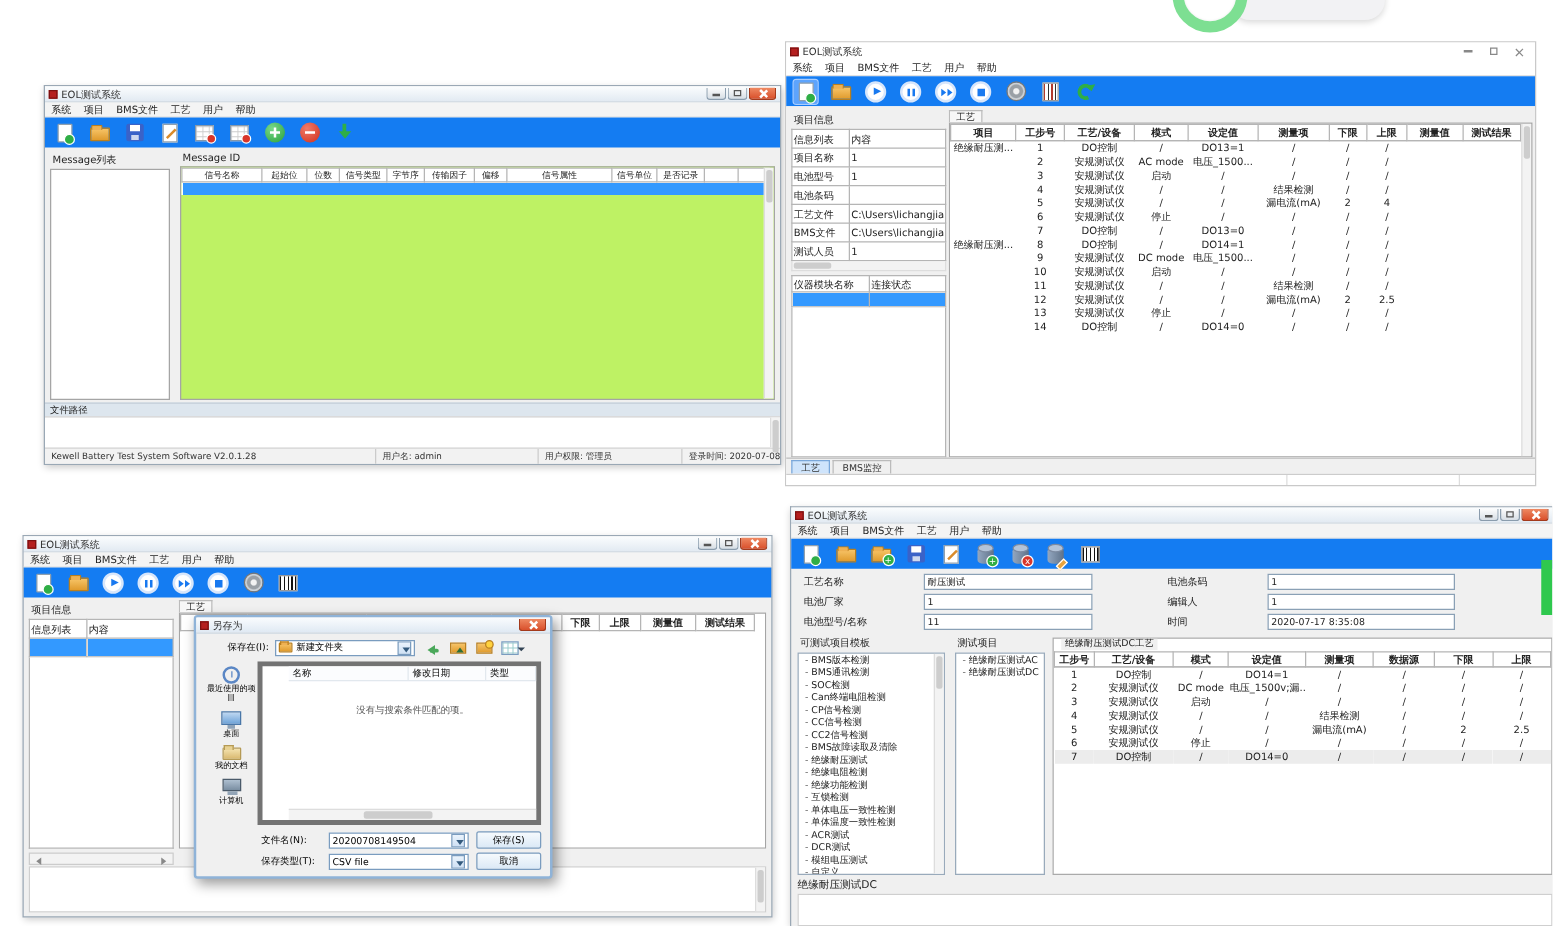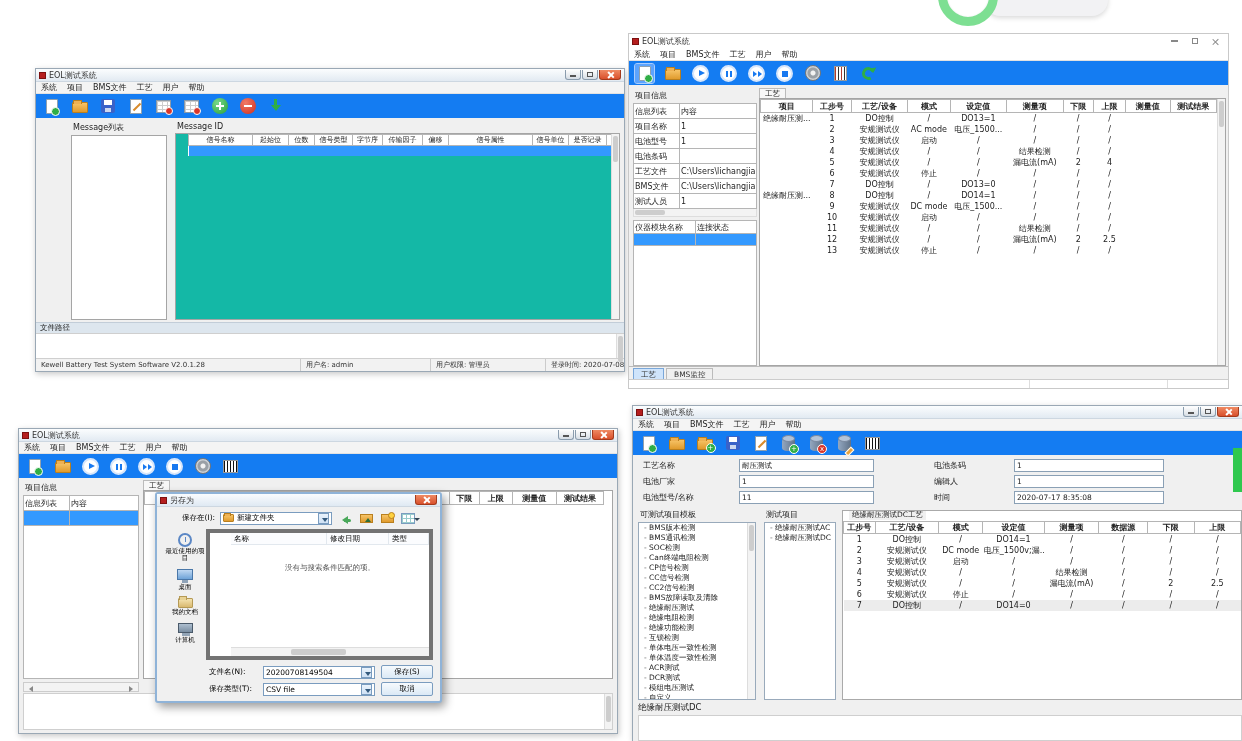--- a/index.html
+++ b/index.html
@@ -77,25 +77,25 @@
 
 table{border-collapse:collapse;table-layout:fixed;background:#fff;}
 th{border:1px solid #b5b5b5;font-weight:bold;font-size:8px;height:13px;background:#fff;padding:0 1px;overflow:hidden;white-space:nowrap;}
 td{font-size:8px;height:11px;text-align:center;padding:0 1px;overflow:hidden;white-space:nowrap;}
 .panel-label{font-size:8px;padding:2px 0 2px 2px;flex:none;}
 .selrow{background:#3399ff;}
 .selrow td{color:#fff;}
 
 
 .w1{left:35px;top:68px;width:590px;height:304px;}
-.w1-body{flex:1;display:flex;padding:2px 4px;overflow:hidden;margin-left:31px;}
+.w1-body{flex:1;display:flex;padding:2px 4px;overflow:hidden;}
 .w1-left{width:96px;display:flex;flex-direction:column;margin-right:8px;}
 .w1-leftbox{flex:1;background:#fff;border:1px solid #a5a5a5;}
 .w1-right{flex:1;display:flex;flex-direction:column;overflow:hidden;}
-.w1-tablebox{flex:1;background:#14b8a6;border:1px solid #a5a5a5;position:relative;overflow:hidden;padding-left:12px;}
+.w1-tablebox{flex:1;background:#bef264;border:1px solid #a5a5a5;position:relative;overflow:hidden;}
 .w1tbl{width:470px;}
 .w1tbl th{font-weight:normal;font-size:7px;height:9px;}
 .w1tbl th:nth-child(1){width:64px}.w1tbl th:nth-child(2){width:36px}.w1tbl th:nth-child(3){width:26px}
 .w1tbl th:nth-child(4){width:38px}.w1tbl th:nth-child(5){width:30px}.w1tbl th:nth-child(6){width:40px}
 .w1tbl th:nth-child(7){width:26px}.w1tbl th:nth-child(8){width:84px}.w1tbl th:nth-child(9){width:36px}
 .w1tbl th:nth-child(10){width:38px}.w1tbl th:nth-child(11){width:27px}.w1tbl th:nth-child(12){width:25px}
 .w1tbl .selrow td{height:10px;}
 .vsb{position:absolute;right:0;top:0;bottom:0;width:8px;background:#f3f3f3;border-left:1px solid #ddd;}
 .vsb::before{content:"";position:absolute;top:2px;left:1px;right:1px;height:26px;background:#cdcdcd;border-radius:2px;}
 .w1-filepath{height:11px;background:#dde6ee;border-top:1px solid #c2cdd8;font-size:7.5px;display:flex;align-items:center;padding-left:4px;flex:none;}
@@ -598,20 +598,32 @@
                 <td>13</td>
                 <td>安规测试仪</td>
                 <td>停止</td>
                 <td>/</td>
                 <td>/</td>
                 <td>/</td>
                 <td>/</td>
                 <td></td>
                 <td></td>
               </tr>
+                <tr>
+                <td></td>
+                <td>14</td>
+                <td>DO控制</td>
+                <td>/</td>
+                <td>DO14=0</td>
+                <td>/</td>
+                <td>/</td>
+                <td>/</td>
+                <td></td>
+                <td></td>
+              </tr>
               </tbody>
           </table>
           <div class="vsb"></div>
         </div>
       </div>
     </div>
     <div class="tabbar">
       <span class="tab active">工艺</span>
       <span class="tab">BMS监控</span>
     </div>

